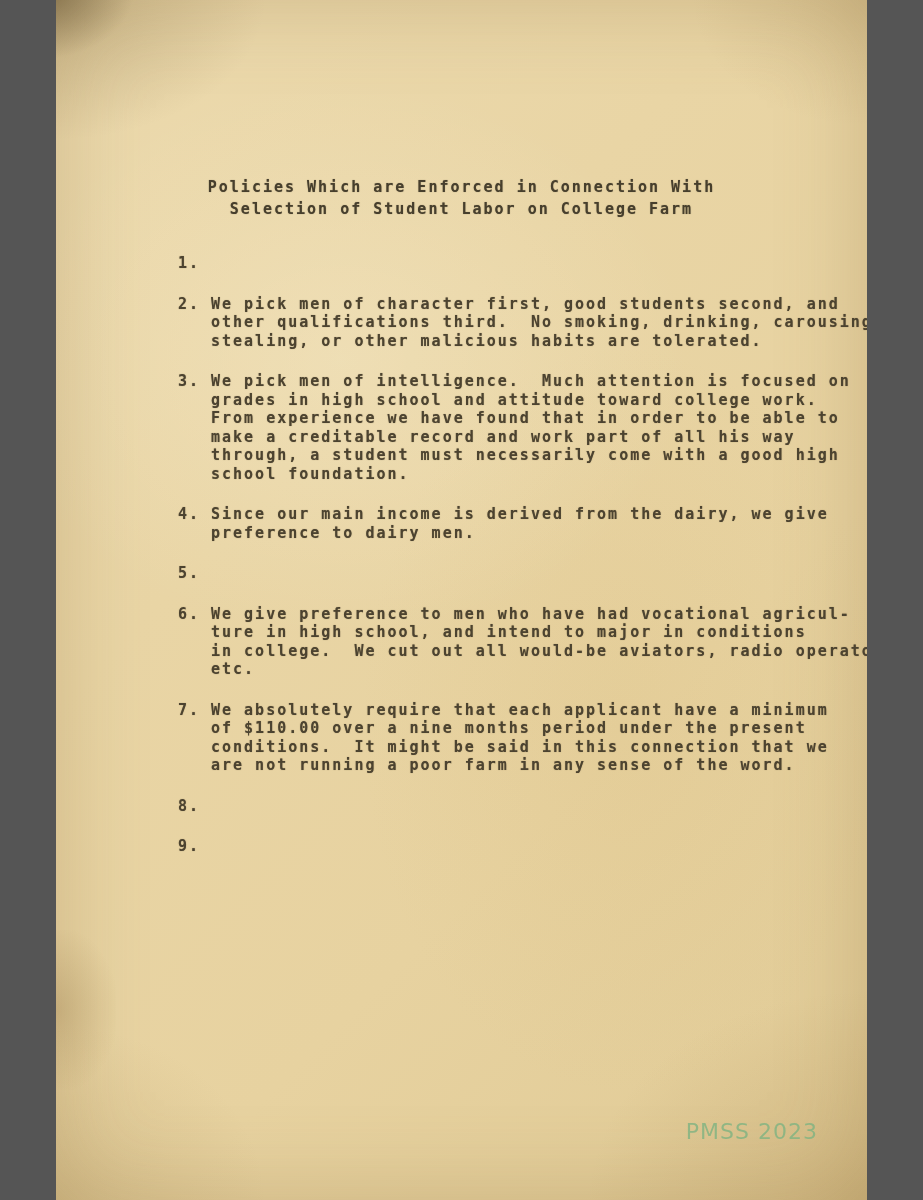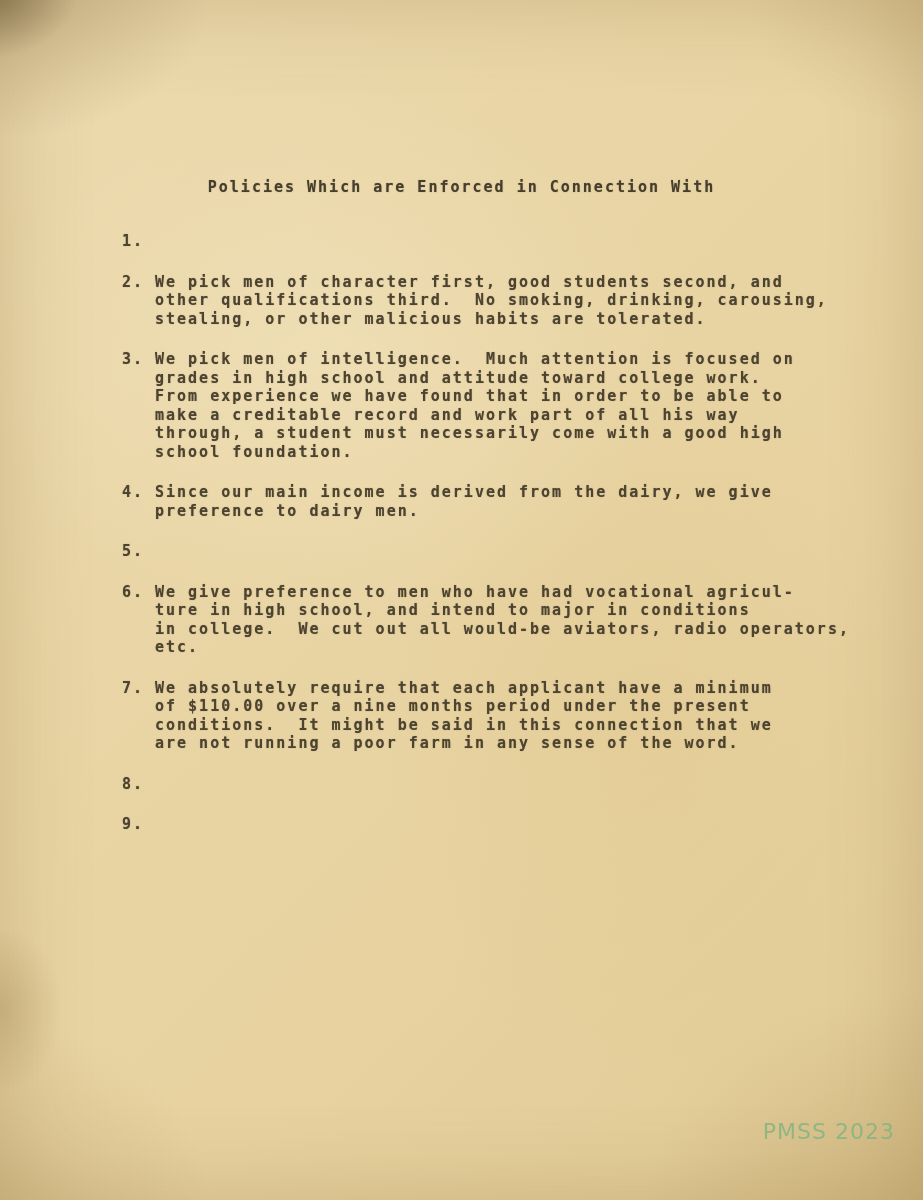--- a/index.html
+++ b/index.html
@@ -2,21 +2,21 @@
 <html><head>
 <meta charset="utf-8">
 <style>
   html, body {
     margin: 0;
     padding: 0;
     background: #555;
   }
   .page {
     position: relative;
-    width: 923px;
+    width: 811px;
     height: 1200px;
     margin: 0 auto;
     overflow: hidden;
     background:
       radial-gradient(ellipse 300px 200px at 0% 0%, rgba(120,95,50,0.30), transparent 70%),
       radial-gradient(ellipse 250px 180px at 100% 0%, rgba(140,110,60,0.18), transparent 70%),
       radial-gradient(ellipse 400px 300px at 100% 100%, rgba(150,115,60,0.22), transparent 70%),
       radial-gradient(ellipse 300px 250px at 0% 100%, rgba(150,120,65,0.20), transparent 70%),
       radial-gradient(ellipse 500px 400px at 35% 30%, rgba(255,248,225,0.25), transparent 70%),
       radial-gradient(ellipse 350px 500px at 70% 60%, rgba(215,185,120,0.20), transparent 75%),
@@ -54,21 +54,21 @@
   }
   .item-number {
     width: 33px;
     flex-shrink: 0;
   }
   .item-text {
     white-space: pre-wrap;
   }
   .watermark {
     position: absolute;
-    right: 28px;
+    right: 49px;
     bottom: 56px;
     font-family: "DejaVu Sans", "Liberation Sans", sans-serif;
     font-size: 22px;
     letter-spacing: 1px;
     color: #84b482;
     opacity: 0.85;
   }
   
   .crease-top-left {
     position: absolute;
@@ -92,20 +92,21 @@
 </head>
 <body>
 
 <div class="page">
   <div class="crease-top-left"></div>
   <div class="crease-bottom"></div>
 
   <div class="content">
     <div class="doc-title">
       <div>Policies Which are Enforced in Connection With</div>
+      <div>Selection of Student Labor on College Farm</div>
     </div>
 
     <div class="items">
 
       <div class="item">
         <div class="item-number">1.</div>
       </div>
 
       <div class="item">
         <div class="item-number">2.</div>

